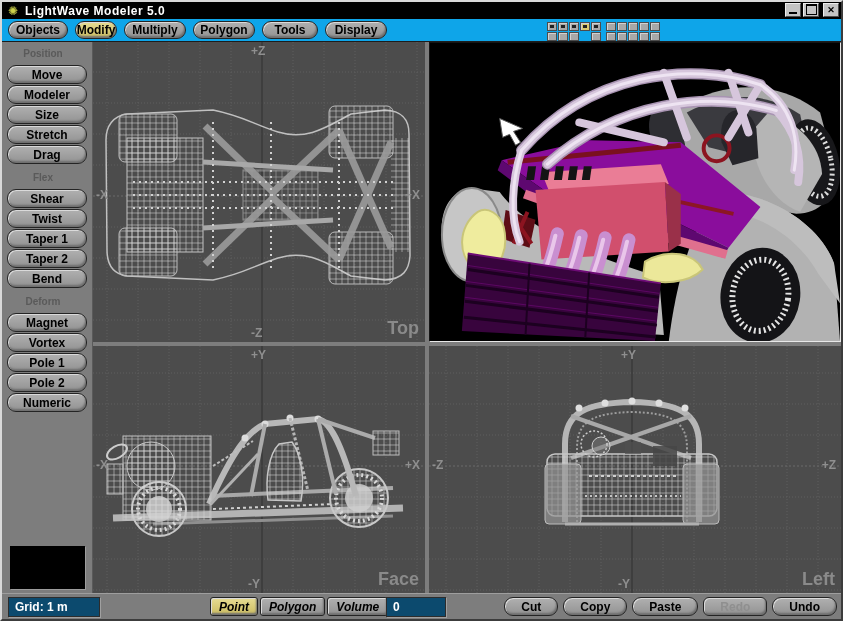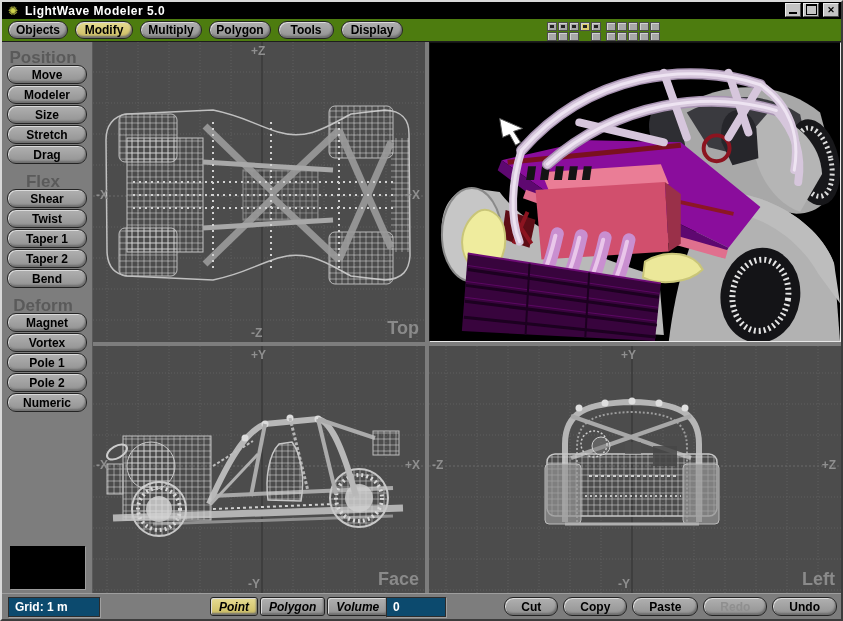--- a/index.html
+++ b/index.html
@@ -12,41 +12,41 @@
     display:flex;align-items:center;}
   .app-icon{width:16px;text-align:center;font-size:12px;line-height:12px;color:#cdd24a;margin-left:3px;}
   .title-text{font-weight:bold;font-size:12px;margin-left:4px;letter-spacing:.5px;}
   .winctrls{position:absolute;right:2px;top:1px;display:flex;gap:2px;}
   .winbtn{width:16px;height:14px;background:#c4c4c4;border:1px solid;border-color:#efefef #4e4e4e #4e4e4e #efefef;
     display:flex;align-items:flex-end;justify-content:center;cursor:pointer;position:relative;}
   .winbtn.min::after{content:"";width:8px;height:2px;background:#000;margin-bottom:2px;}
   .winbtn.max::after{content:"";width:9px;height:8px;border:1px solid #000;border-top-width:2px;margin-bottom:1px;}
   .winbtn.close{margin-left:2px;align-items:center;font-size:9px;font-weight:bold;color:#000;}
   
-  .toolbar{position:absolute;left:0;top:17px;right:0;height:23px;background:#4d7c0f;border-bottom:1px solid #1d1d1d;}
+  .toolbar{position:absolute;left:0;top:17px;right:0;height:23px;background:#0ea5e9;border-bottom:1px solid #1d1d1d;}
   .tabs{position:absolute;left:6px;top:2px;display:flex;gap:7px;}
   .lw-btn{display:flex;align-items:center;justify-content:center;background:linear-gradient(#b0b0b0,#929292);
     border:1px solid #242424;border-radius:9px;box-shadow:inset 1px 1px 0 #dadada, inset -1px -2px 2px #6e6e6e;
     font-weight:bold;font-size:12px;color:#000;cursor:pointer;height:18px;}
   .lw-btn.active{background:linear-gradient(#e6dc93,#ccbc60);}
-  .lw-btn.disabled{color:#8f8f8f;cursor:default;}
+  .lw-btn.disabled{color:#8f8f8f;cursor:default;border-radius:6px;}
   .tab{padding:0 4px;}
   .quit{position:absolute;right:6px;top:2px;width:50px;margin-top:39px;}
   .preset-grid{position:absolute;left:545px;top:3px;}
   .preset-row{display:flex;gap:1px;height:9px;margin-bottom:1px;}
   .preset-row > :nth-child(6){margin-left:4px;}
   .preset{width:10px;height:9px;background:#a8a8a8;border:1px solid #4c4c4c;
     box-shadow:inset 1px 1px 0 #d2d2d2;position:relative;cursor:pointer;}
   .preset.pip::after,.preset.active::after{content:"";position:absolute;left:2px;top:2px;width:4px;height:3px;background:#222;}
   .preset.active{background:#dcca6e;}
   .preset.gap{visibility:hidden;}
   
   .sidebar{position:absolute;left:0;top:40px;width:91px;height:551px;background:#7d7d7d;
     border-right:1px solid #5a5a5a;padding-top:4px;}
-  .side-header{text-align:center;font-weight:bold;font-size:17px;color:#5a5a5a;height:14px;margin:2px 8px 3px 0;}
+  .side-header{text-align:center;font-weight:bold;font-size:10px;color:#5a5a5a;height:14px;margin:2px 8px 3px 0;}
   .side-btn{width:80px;margin:0 0 1px 5px;height:19px;}
   .numeric{margin-top:0;}
   .swatch{position:absolute;left:8px;top:504px;width:75px;height:43px;background:#000;
     box-shadow:1px 1px 0 rgba(230,230,230,.3);}
   
   .viewports{position:absolute;left:91px;top:40px;width:748px;height:551px;background:#7d7d7d;}
   .quad{position:absolute;background:#4c4c4c;overflow:hidden;}
   .quad svg{position:absolute;left:0;top:0;}
   .q-top{left:0;top:0;width:332px;height:300px;}
   .q-preview{left:336px;top:0;width:412px;height:300px;background:#000;
@@ -78,21 +78,21 @@
     <span class="winctrls">
       <span class="winbtn min"></span>
       <span class="winbtn max"></span>
       <span class="winbtn close">✕</span>
     </span>
   </div>
 
   <div class="toolbar">
     <div class="tabs">
       <div class="lw-btn tab" style="width:60px">Objects</div>
-      <div class="lw-btn tab active" style="width:58px">Modify</div>
+      <div class="lw-btn tab active" style="width:42px">Modify</div>
       <div class="lw-btn tab" style="width:62px">Multiply</div>
       <div class="lw-btn tab" style="width:62px">Polygon</div>
       <div class="lw-btn tab" style="width:56px">Tools</div>
       <div class="lw-btn tab" style="width:62px">Display</div>
     </div>
     <div class="preset-grid">
       <div class="preset-row" id="preset-top">
           <div class="preset pip"></div>
           <div class="preset pip"></div>
           <div class="preset pip"></div>

